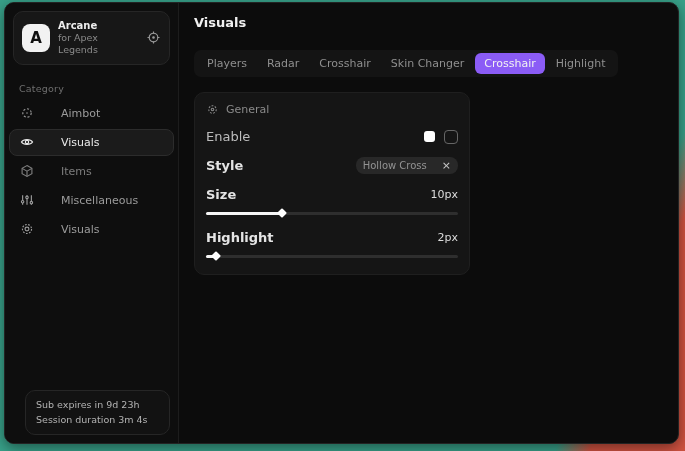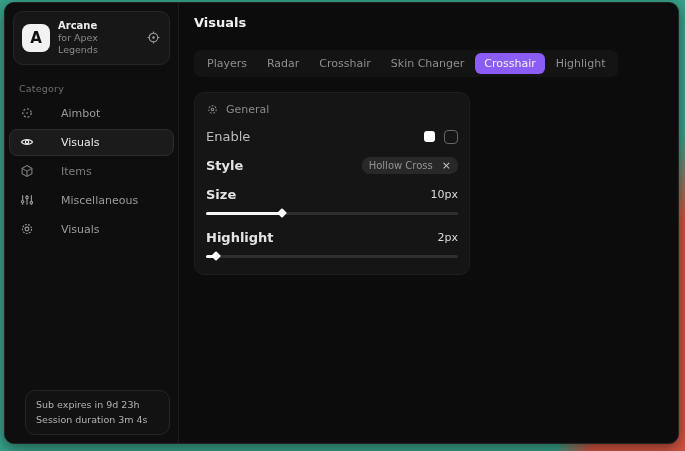--- a/index.html
+++ b/index.html
@@ -71,21 +71,21 @@
   .panel-head { display:flex; align-items:center; gap:7px; color:#8a8a8a; font-size:11px; }
   .row {
     display:flex; align-items:center; justify-content:space-between; margin-top:13px;
   }
   .lbl { color:#e4e4e4; font-size:13px; font-weight:600; }
   .lbl.soft { color:#bdbdbd; font-weight:normal; }
   .enable-controls { display:flex; align-items:center; gap:9px; }
   .swatch { width:11px; height:11px; background:#ffffff; border-radius:3px; }
   .checkbox { width:14px; height:14px; border:1px solid #666; border-radius:4px; background:transparent; }
   .chip {
-    display:flex; align-items:center; gap:9px; background:#282828; border-radius:8px;
+    display:flex; align-items:center; gap:15px; background:#282828; border-radius:8px;
     padding:2px 7px; height:17px;
   }
   .chip-text { color:#939393; font-size:10px; }
   .chip-x { color:#c9c9c9; font-size:11px; line-height:1; cursor:default; }
   .val { color:#dcdcdc; font-size:11px; }
   .slider { position:relative; height:8px; margin-top:7px; display:flex; align-items:center; }
   .track { width:100%; height:3px; background:#2e2e2e; border-radius:2px; }
   .fill { position:absolute; left:0; top:2.5px; height:3px; background:#f5f5f5; border-radius:2px; }
   .thumb {
     position:absolute; top:50%; width:7px; height:7px; background:#ffffff;

